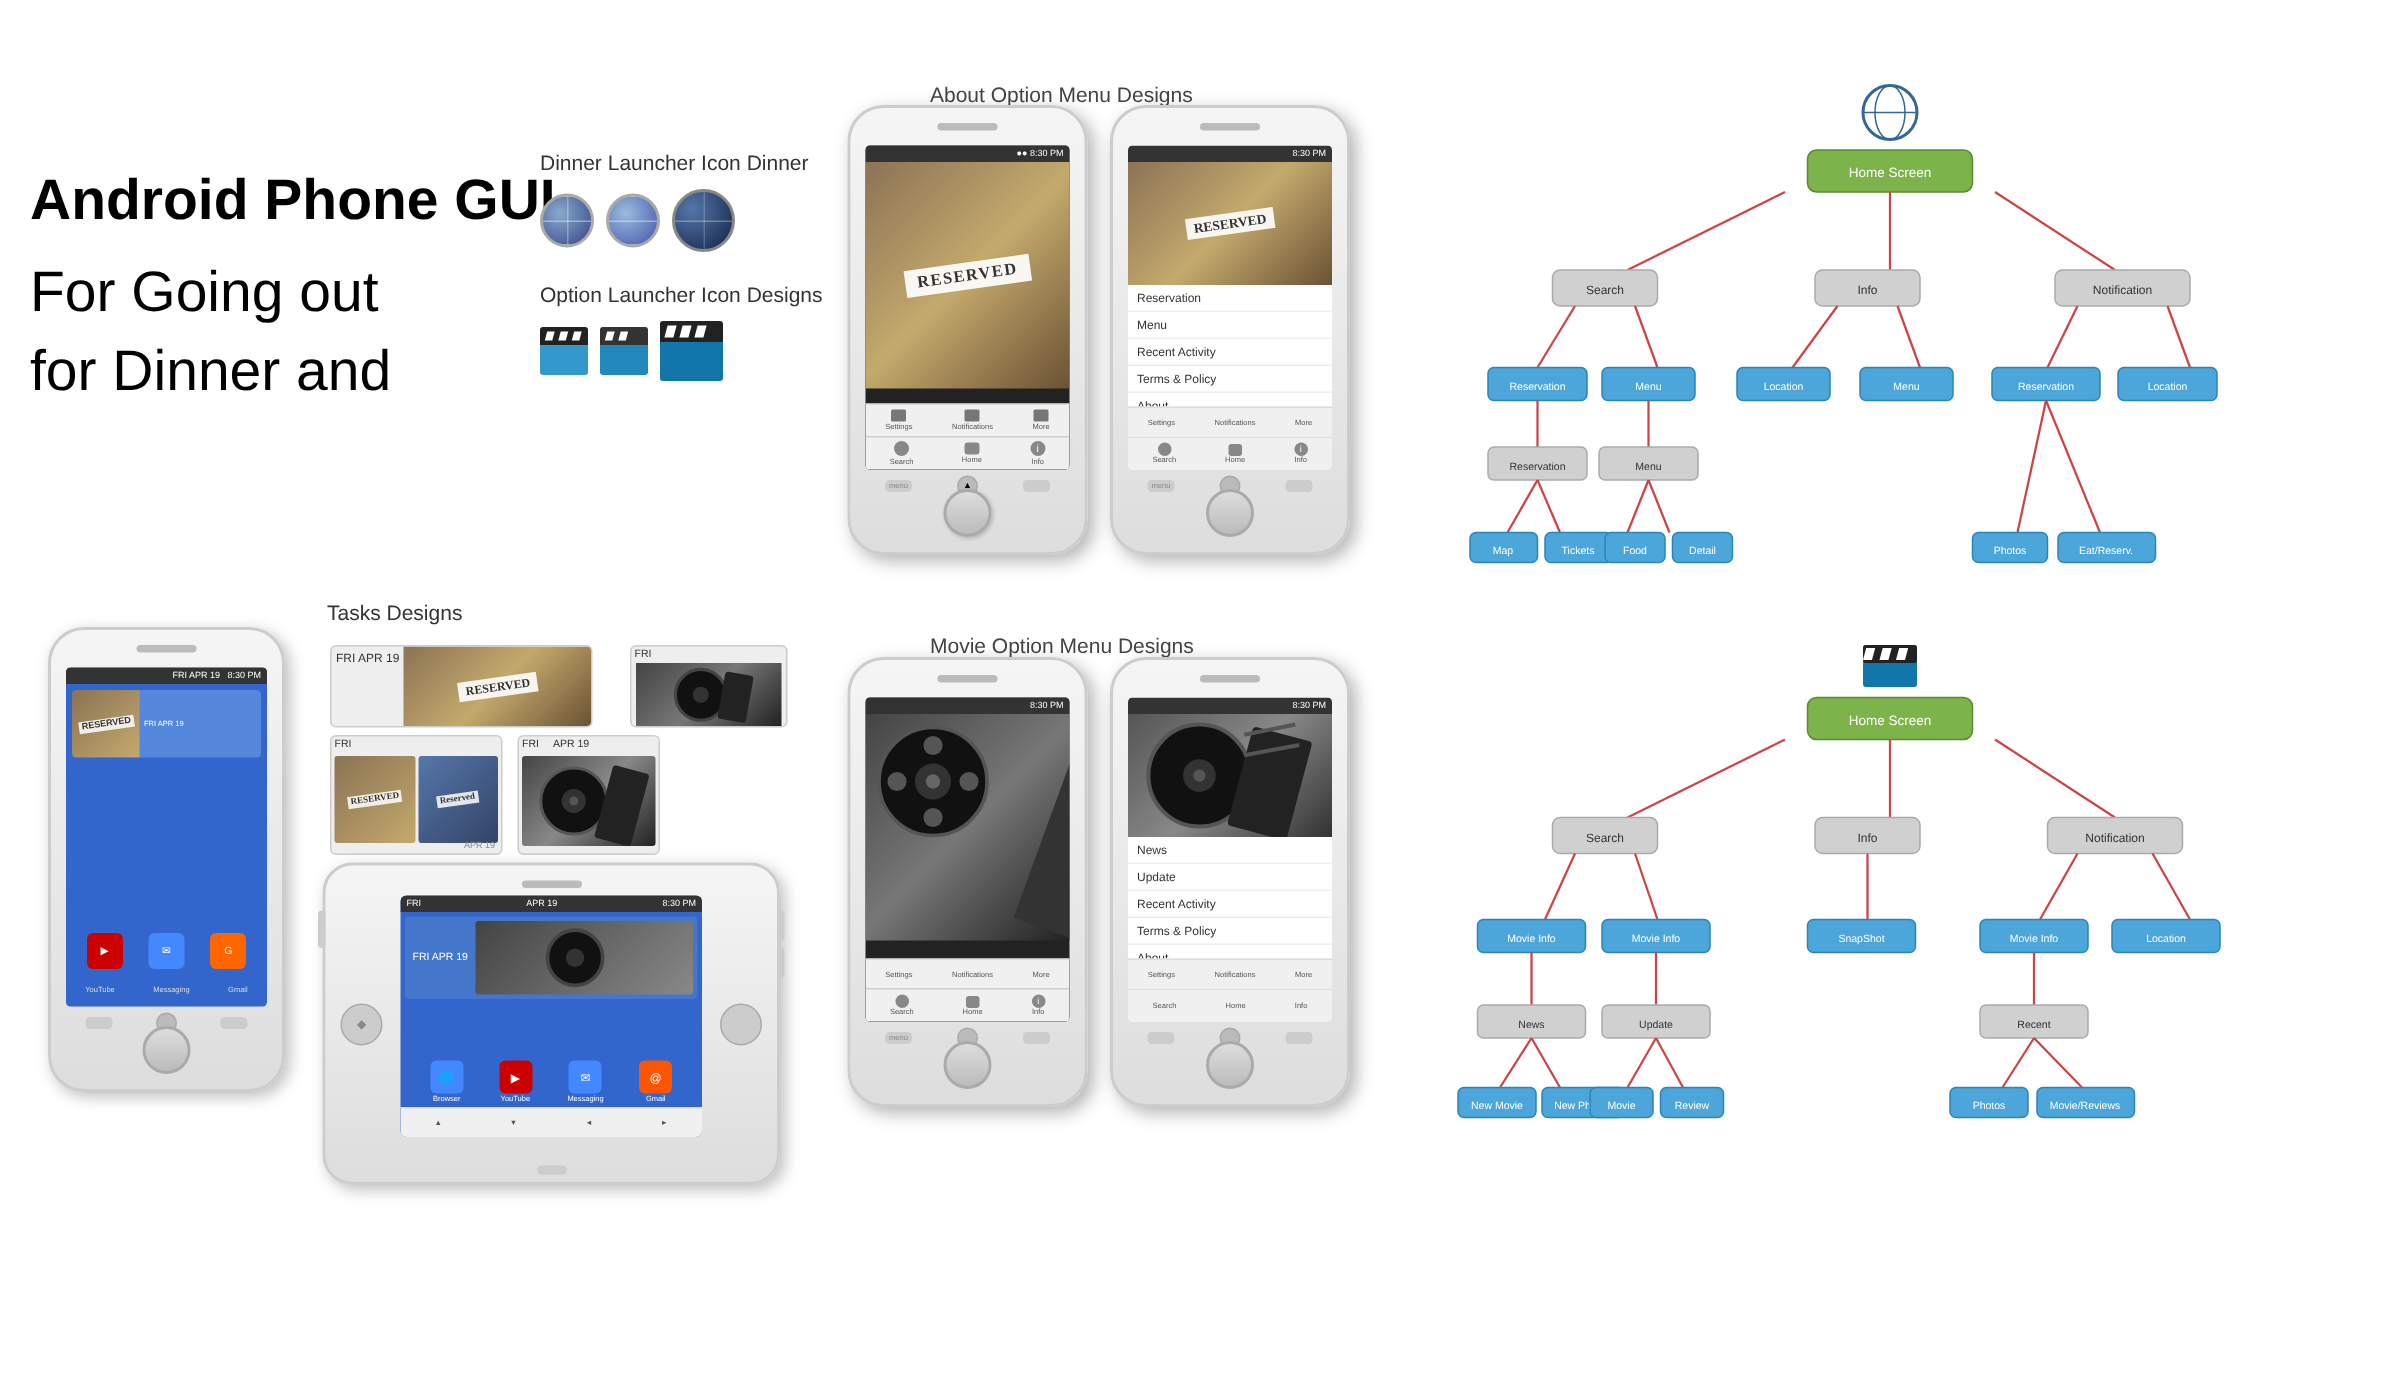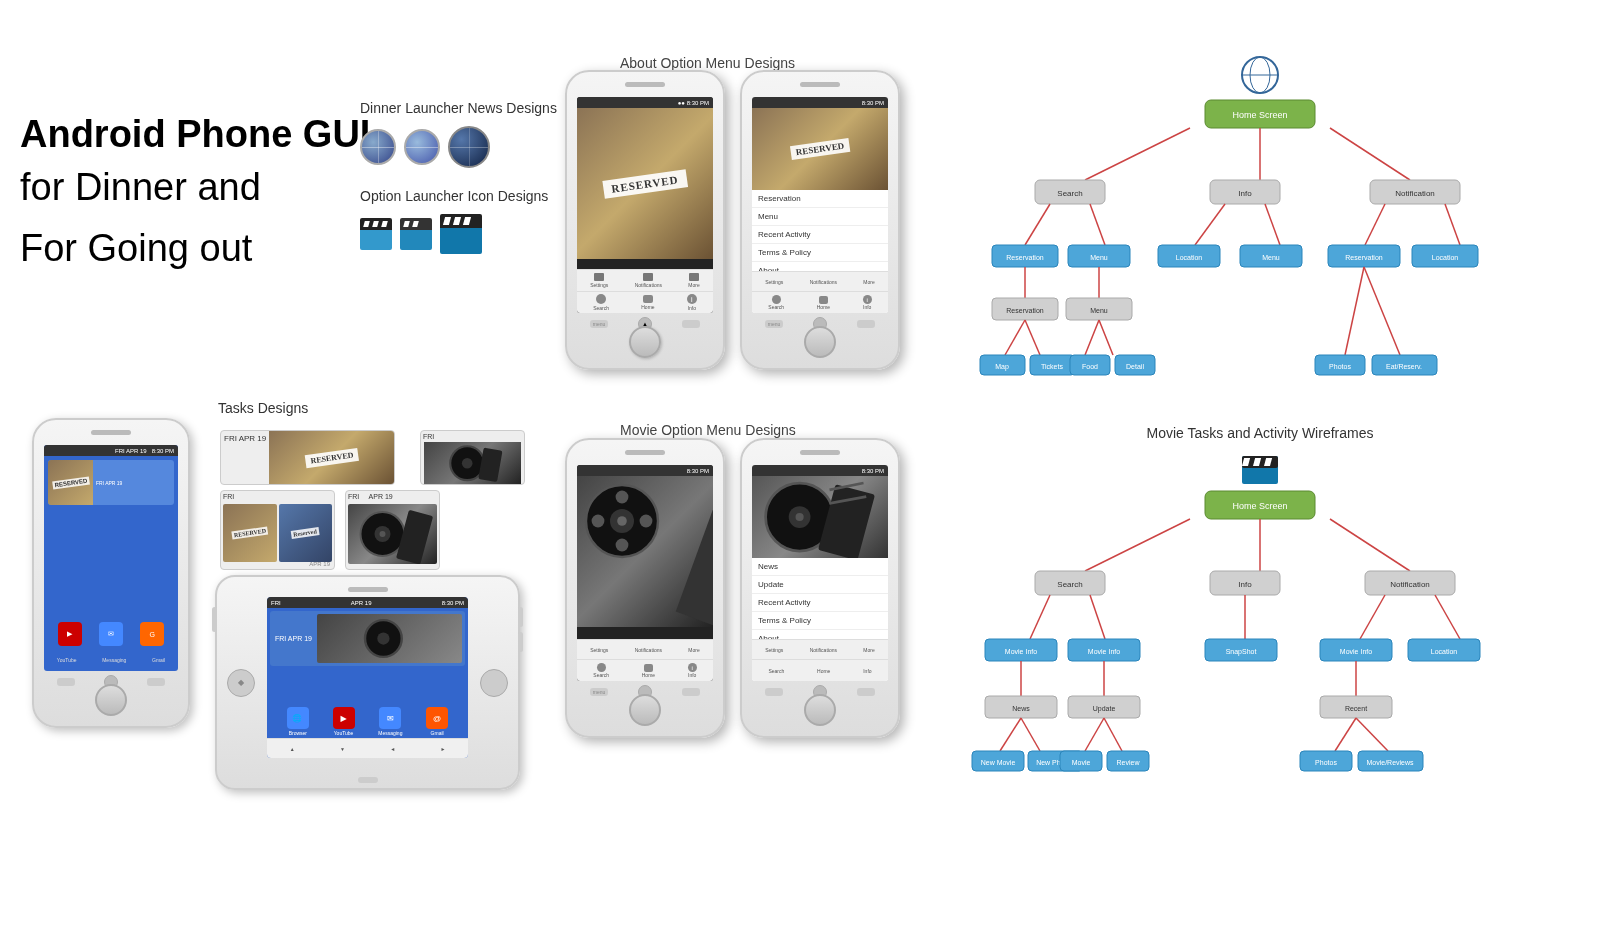--- a/index.html
+++ b/index.html
@@ -49,26 +49,26 @@
       position: absolute;
       font-size: 14px;
       color: #444;
     }
   </style>
 </head>
 <body>
 
 <div class="left-text">
   <h1 style="font-size:38px; font-weight:bold;">Android Phone GUI</h1>
+  <h1 style="font-size:38px; font-weight:normal; margin-top:8px;">For Going out</h1>
   <h1 style="font-size:38px; font-weight:normal;">for Dinner and</h1>
-  <h1 style="font-size:38px; font-weight:normal; margin-top:8px;">For Going out</h1>
 </div>
 
 <div class="launcher-section">
-  <div class="section-title">Dinner Launcher News Designs</div>
+  <div class="section-title">Dinner Launcher Icon Dinner</div>
   <div class="icon-row">
 
     <div style="width:36px;height:36px;border-radius:50%;background:radial-gradient(circle at 35% 35%, #88aacc, #334488);border:2px solid #aaa; position:relative; overflow:hidden;">
       <div style="position:absolute;top:50%;left:0;right:0;height:1px;background:rgba(255,255,255,0.4);"></div>
       <div style="position:absolute;top:0;bottom:0;left:50%;width:1px;background:rgba(255,255,255,0.3);"></div>
     </div>
 
     <div style="width:36px;height:36px;border-radius:50%;background:radial-gradient(circle at 35% 35%, #99bbdd, #4455aa);border:2px solid #aaa; position:relative; overflow:hidden;">
       <div style="position:absolute;top:50%;left:0;right:0;height:1px;background:rgba(255,255,255,0.4);"></div>
     </div>
@@ -495,21 +495,20 @@
 
     <rect x="365" y="305" width="50" height="20" rx="4" fill="#4da6d9" stroke="#2a85bb"></rect>
     <text x="390" y="319" font-size="7" fill="#fff" text-anchor="middle">Photos</text>
 
     <rect x="422" y="305" width="65" height="20" rx="4" fill="#4da6d9" stroke="#2a85bb"></rect>
     <text x="454" y="319" font-size="7" fill="#fff" text-anchor="middle">Eat/Reserv.</text>
   </svg>
 </div>
 
 <div style="position:absolute;left:950px;top:425px;width:620px;height:380px;">
-  <div style="font-size:14px;color:#333;text-align:center;margin-bottom:10px;">Movie Tasks and Activity Wireframes</div>
 
   <svg width="620" height="360" viewBox="0 0 620 360">
 
     <rect x="292" y="5" width="36" height="28" rx="2" fill="#1177aa"></rect>
     <rect x="292" y="5" width="36" height="12" rx="2" fill="#222"></rect>
     <rect x="296" y="7" width="6" height="8" fill="#fff" transform="skewX(-15)"></rect>
     <rect x="307" y="7" width="6" height="8" fill="#fff" transform="skewX(-15)"></rect>
     <rect x="318" y="7" width="6" height="8" fill="#fff" transform="skewX(-15)"></rect>
 
     <rect x="255" y="40" width="110" height="28" rx="6" fill="#7cb34a" stroke="#5a8a30"></rect>

